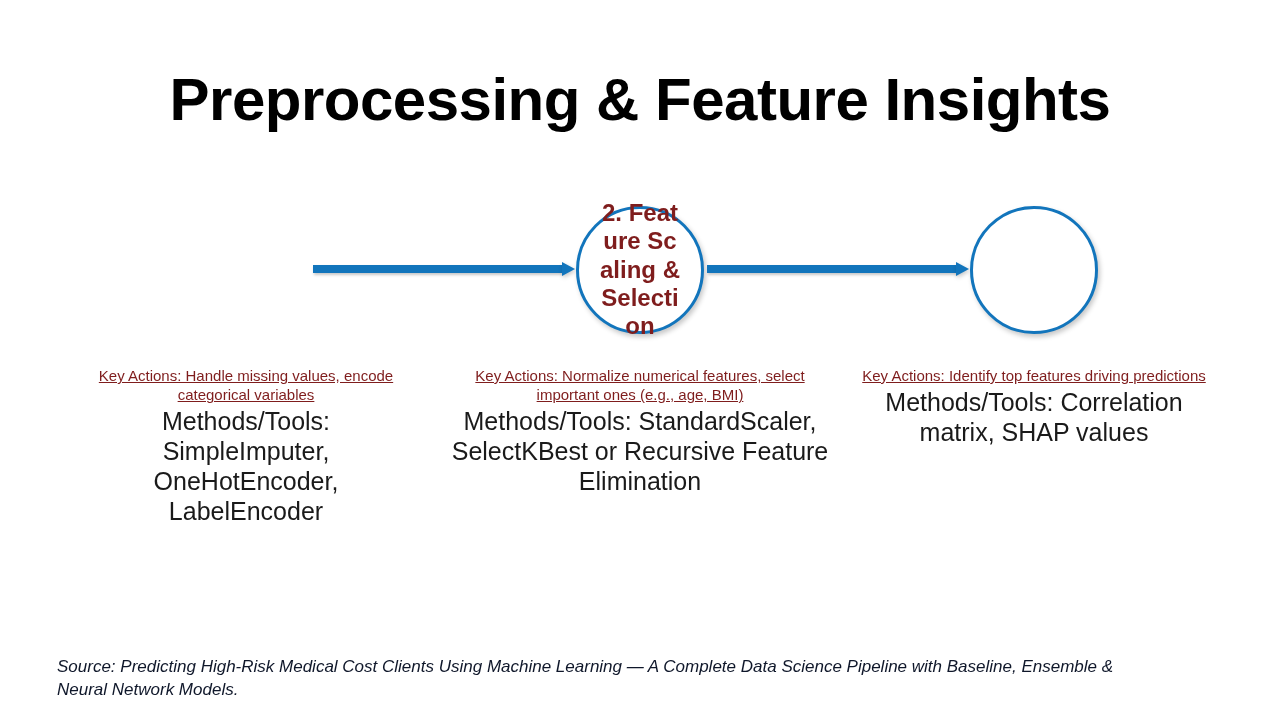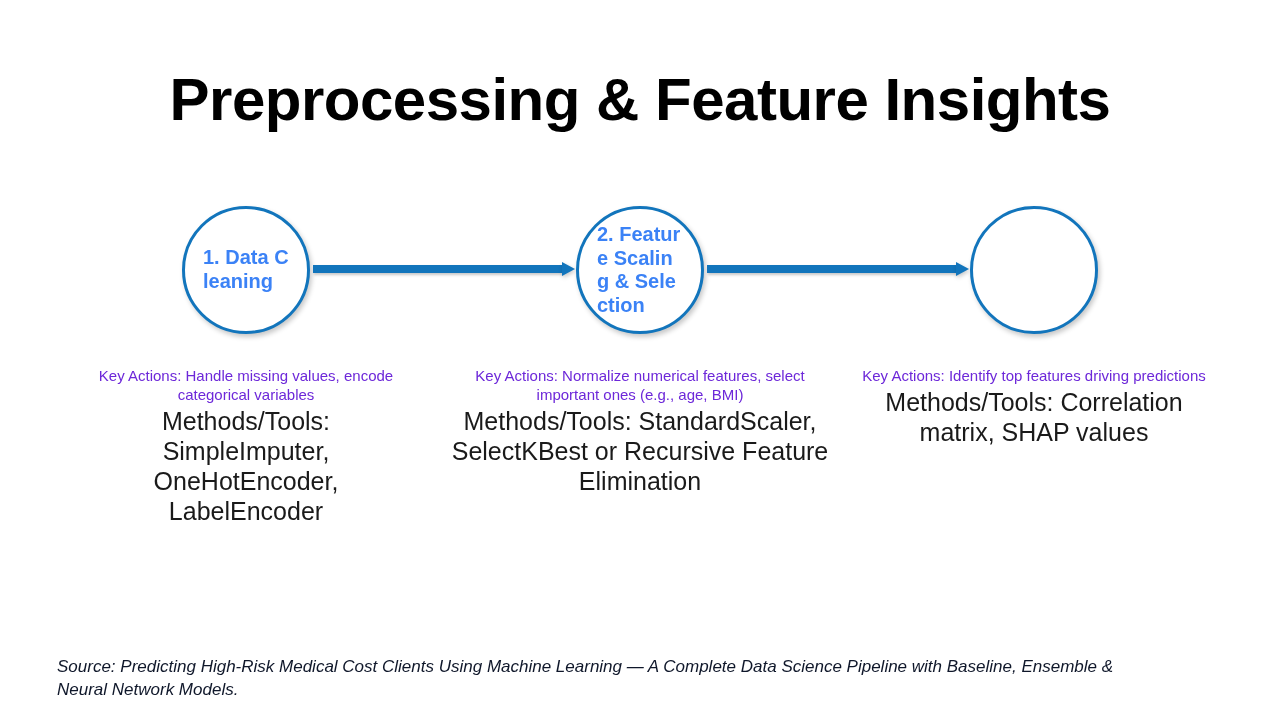--- a/index.html
+++ b/index.html
@@ -64,24 +64,25 @@
     border-radius: 50%;
     background: #ffffff;
     box-shadow: 2px 3px 5px rgba(0, 0, 0, 0.22);
   }
   .node-label {
     position: absolute;
     left: 50%;
     top: 50%;
     transform: translate(-50%, -50%);
     width: 86px;
-    font-size: 20px;
+    text-align: center;
+    font-size: 24px;
     font-weight: 700;
     line-height: 1.18;
-    color: #3b82f6;
+    color: #7f1d1d;
     word-break: break-all;
     overflow-wrap: anywhere;
     pointer-events: none;
   }
 
   #node-1 { left: 182px; }
   #node-2 { left: 576px; }
   #node-3 { left: 970px; }
 
   
@@ -121,22 +122,23 @@
     top: 366px;
     text-align: center;
   }
   #col-1 { left: 84px;  width: 324px; }
   #col-2 { left: 450px; width: 380px; }
   #col-3 { left: 854px; width: 360px; }
 
   .key-actions {
     font-size: 15px;
     line-height: 1.28;
-    color: #6d28d9;
+    color: #7f1d1d;
     margin: 0 0 2px 0;
+    text-decoration: underline;
   }
   .methods {
     font-size: 25px;
     line-height: 1.2;
     color: #1a1a1a;
     margin: 0;
   }
 
   
   #source-note {
@@ -152,24 +154,20 @@
 </style>
 </head>
 <body>
 
 <div id="slide">
 
   <div id="slide-title">Preprocessing &amp; Feature Insights</div>
 
   <div id="pipeline">
 
-    <div class="node" id="node-1">
-      <div class="node-circle"></div>
-      <div class="node-label">1. Data Cleaning</div>
-    </div>
 
     <div class="arrow" id="arrow-1">
       <div class="shaft"></div>
       <div class="head"></div>
     </div>
 
     <div class="node" id="node-2">
       <div class="node-circle"></div>
       <div class="node-label">2. Feature Scaling &amp; Selection</div>
     </div>

